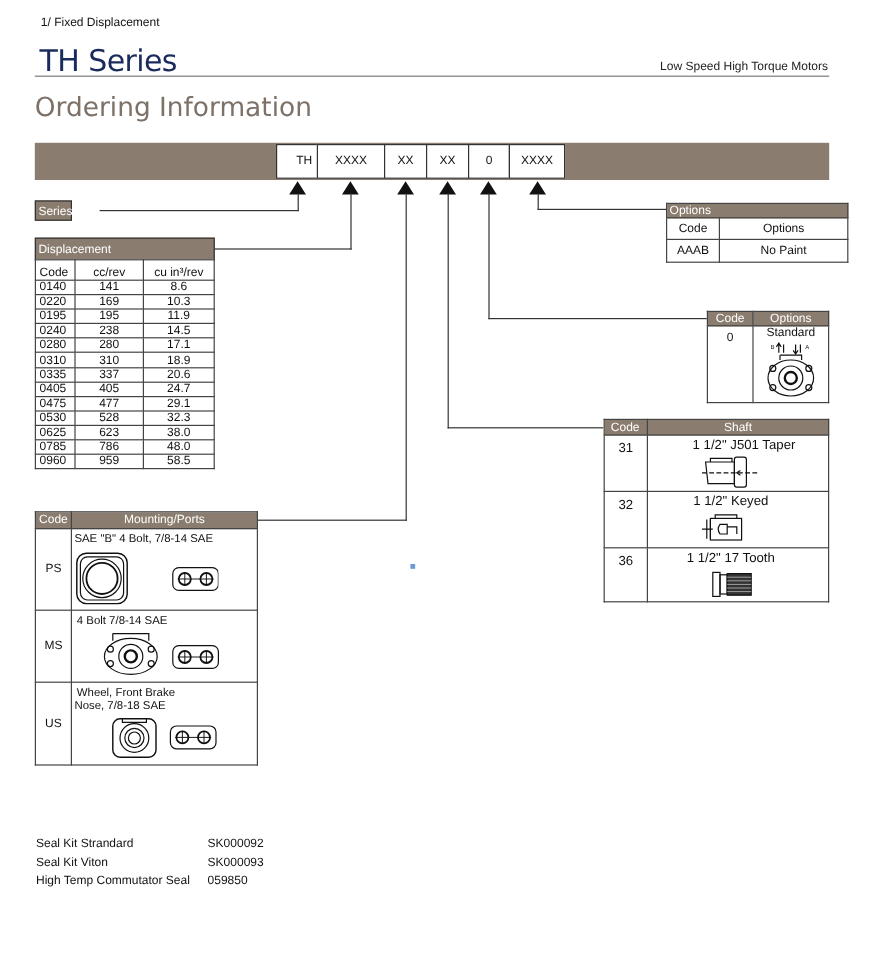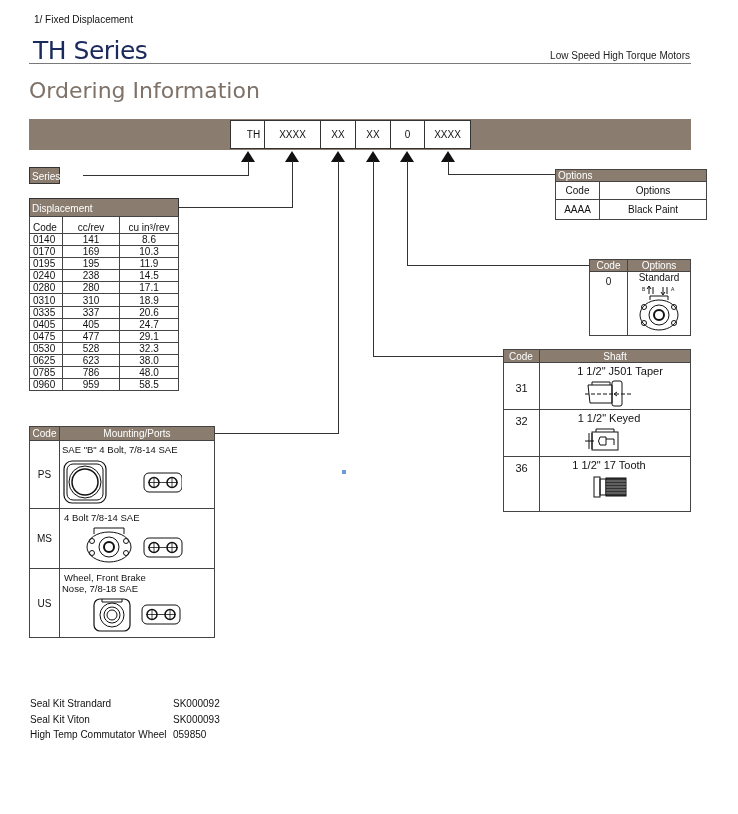--- a/index.html
+++ b/index.html
@@ -81,21 +81,21 @@
       <td class="c" style="vertical-align:bottom;width:33px;">Code</td>
       <td style="vertical-align:bottom;width:57px;">cc/rev</td>
       <td style="vertical-align:bottom;">cu in³/rev</td>
     </tr>
   <tr>
         <td class="c">0140</td>
         <td>141</td>
         <td>8.6</td>
       </tr>
       <tr>
-        <td class="c">0170</td>
+        <td class="c">0220</td>
         <td>169</td>
         <td>10.3</td>
       </tr>
       <tr>
         <td class="c">0195</td>
         <td>195</td>
         <td>11.9</td>
       </tr>
       <tr>
         <td class="c">0240</td>
@@ -152,23 +152,23 @@
 
 <table class="tbl" style="left:555px;top:169px;width:152px;">
   <tbody>
       <tr>
     <th colspan="2" style="background:#8a7d6f;color:#fff;text-align:left;padding-left:2px;height:12px;font-size:10px;">Options</th>
   </tr>
   <tr style="height:18px;">
     <td style="width:44px;">Code</td>
     <td>Options</td>
   </tr>
-  <tr style="height:20px;">
-    <td>AAAA</td>
-    <td>Black Paint</td>
+  <tr style="height:19px;">
+    <td>AAAB</td>
+    <td>No Paint</td>
   </tr>
 </tbody>
   </table>
 
 <table class="tbl" style="left:589px;top:259px;width:102px;">
   <tbody>
       <tr class="hrow">
     <th style="width:38px;height:12px;padding:0;">Code</th>
     <th style="padding:0;">Options</th>
   </tr>
@@ -198,21 +198,21 @@
 </tbody>
   </table>
 
 <table class="tbl" style="left:503px;top:349px;width:188px;">
   <tbody>
       <tr class="hrow">
     <th style="width:36px;height:13px;text-align:left;padding-left:5px;">Code</th>
     <th>Shaft</th>
   </tr>
   <tr style="height:47px;">
-    <td style="vertical-align:top;padding-top:19px;font-size:11px;">31</td>
+    <td style="vertical-align:top;padding-top:5px;font-size:11px;">31</td>
     <td style="vertical-align:top;padding-top:2px;">
       <div style="font-size:11px;line-height:12px;margin-left:10px;">1 1/2" J501 Taper</div>
       <div style="width:50px;margin:2px 0 0 44px;">
         <svg width="50" height="28" viewBox="0 0 50 28">
           <path d="M4 6 H28 V24 H6 Z" stroke="#111" fill="none"></path>
           <path d="M8 6 V3 H26 V6" stroke="#111" fill="none"></path>
           <rect x="28" y="2" width="10" height="25" rx="2" stroke="#111" fill="none"></rect>
           <path d="M1 15 H48" stroke="#111" stroke-dasharray="4 2"></path>
           <path d="M33 13 L30 15 L33 17" stroke="#111" fill="none"></path>
         </svg>
@@ -228,21 +228,21 @@
           <path d="M1 14 H10" stroke="#111"></path>
           <path d="M5 6 V22 M8 6 V22" stroke="#111"></path>
           <rect x="8" y="5" width="26" height="18" stroke="#111" fill="none"></rect>
           <path d="M12 5 V2 H30 V5" stroke="#111" fill="none"></path>
           <path d="M16 10 H22 V18 H16 Q13 14 16 10 Z" stroke="#111" fill="none"></path>
           <path d="M22 12 H30 V18" stroke="#111" fill="none"></path>
         </svg>
       </div>
     </td>
   </tr>
-  <tr style="height:55px;">
+  <tr style="height:45px;">
     <td style="vertical-align:top;padding-top:5px;font-size:11px;">36</td>
     <td style="vertical-align:top;padding-top:2px;">
       <div style="font-size:11px;line-height:12px;margin-left:-12px;">1 1/2" 17 Tooth</div>
       <div style="width:40px;margin:3px 0 0 52px;">
         <svg width="40" height="26" viewBox="0 0 40 26">
           <rect x="2" y="3" width="6" height="20" stroke="#111" fill="none"></rect>
           <rect x="8" y="5" width="6" height="16" stroke="#111" fill="none"></rect>
           <rect x="14" y="4" width="20" height="18" stroke="#111" fill="#333"></rect>
           <path d="M14 7 H34 M14 10 H34 M14 13 H34 M14 16 H34 M14 19 H34" stroke="#ccc" stroke-width="0.6"></path>
         </svg>
@@ -321,14 +321,14 @@
   </tr>
 </tbody>
   </table>
 
 <div class="abs dot"></div>
 
 <div class="abs seal" style="left:30px;top:698px;">Seal Kit Strandard</div>
 <div class="abs seal" style="left:173px;top:698px;">SK000092</div>
 <div class="abs seal" style="left:30px;top:714px;">Seal Kit Viton</div>
 <div class="abs seal" style="left:173px;top:714px;text-align:center;">SK000093</div>
-<div class="abs seal" style="left:30px;top:729px;">High Temp Commutator Wheel</div>
+<div class="abs seal" style="left:30px;top:729px;">High Temp Commutator Seal</div>
 <div class="abs seal" style="left:173px;top:729px;">059850</div>
 
 </body></html>

